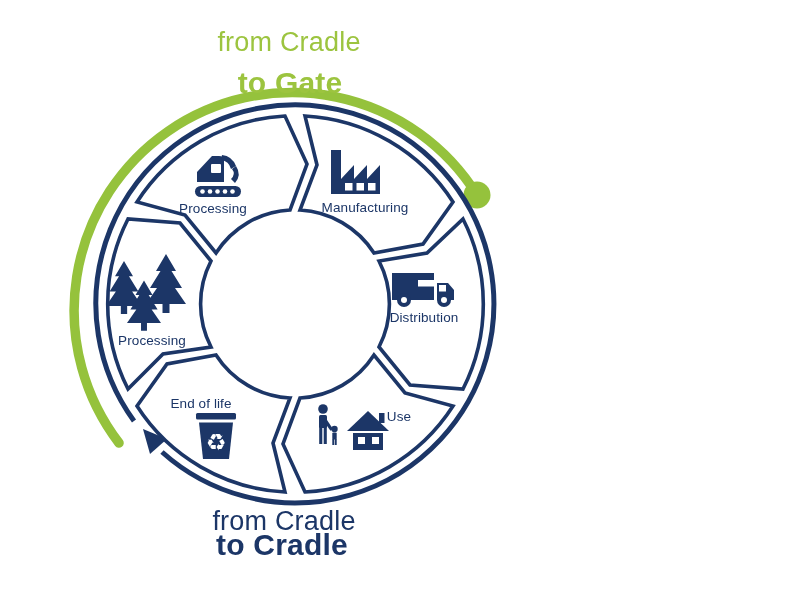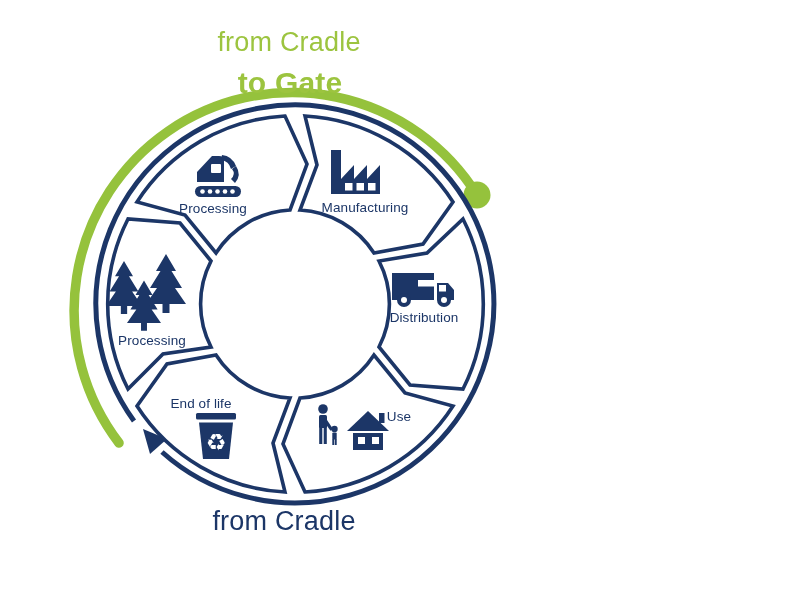--- a/index.html
+++ b/index.html
@@ -109,20 +109,21 @@
       </g>
       <g transform="translate(-2,10) scale(0.85)">
         <path d="M0,-30 L10,-13 L5.5,-13 L16,4 L9,4 L20,20 L3.5,20 L3.5,29 L-3.5,29 L-3.5,20 L-20,20 L-9,4 L-16,4 L-5.5,-13 L-10,-13 Z"></path>
       </g>
     </g>
   </svg>
 
   <div class="txt title-small green-t" style="left:289px;top:27px;">from Cradle</div>
   <div class="txt title-big green-t" style="left:290px;top:50px;margin-top:16px;">to Gate</div>
   <div class="txt title-small navy-t" style="left:284px;top:506px;">from Cradle</div>
+  <div class="txt title-big navy-t" style="left:282px;top:528px;">to Cradle</div>
 
   <div class="txt seg-label" style="left:213px;top:201px;">Processing</div>
   <div class="txt seg-label" style="left:365px;top:200px;text-align:right;">Manufacturing</div>
   <div class="txt seg-label" style="left:424px;top:310px;">Distribution</div>
   <div class="txt seg-label" style="left:399px;top:409px;">Use</div>
   <div class="txt seg-label" style="left:201px;top:396px;">End of life</div>
   <div class="txt seg-label" style="left:152px;top:333px;">Processing</div>
 </div>
 
 </body></html>

